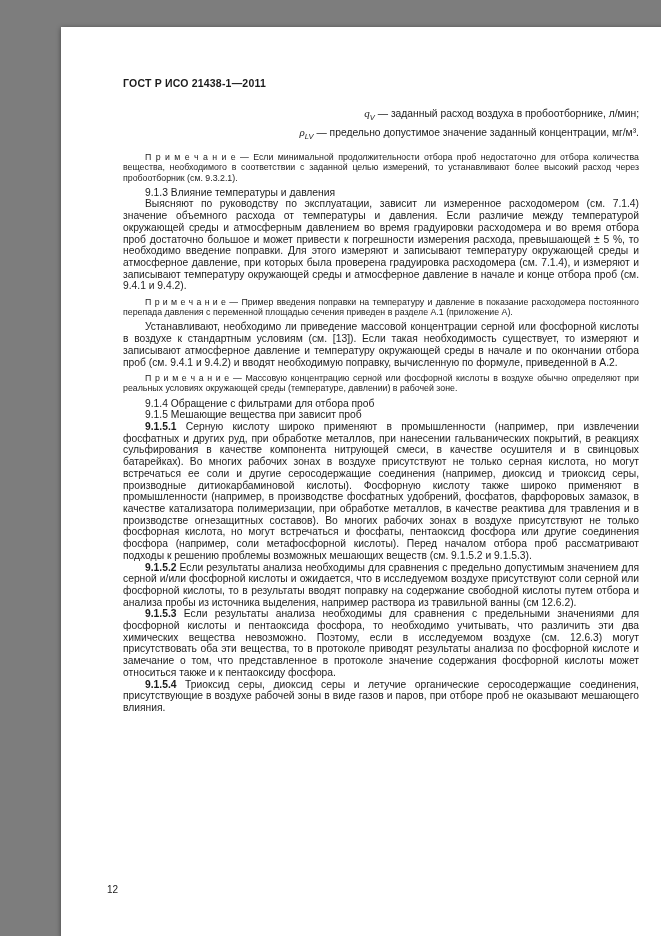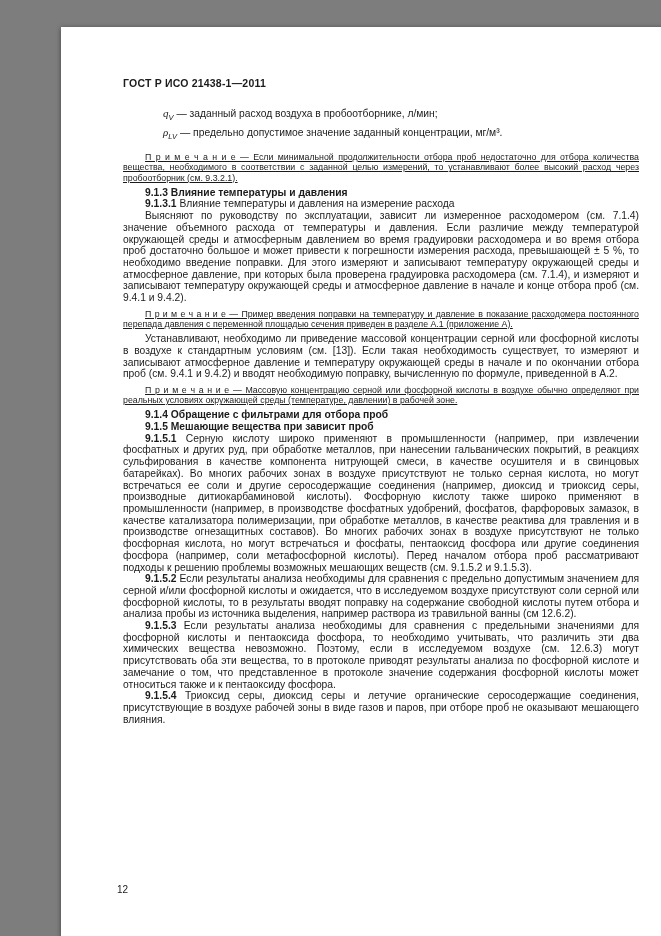--- a/index.html
+++ b/index.html
@@ -26,43 +26,42 @@
   .doc-header {
     font-weight: bold;
     font-size: 10.5px;
     letter-spacing: 0.2px;
     margin-bottom: 17px;
   }
   .definitions { margin-left: 40px; margin-bottom: 8px; }
   .def {
     font-size: 10.3px;
     line-height: 14px;
-    text-align: left;
+    text-align: right;
   }
   .def i { font-family: "Liberation Serif", serif; font-size: 11px; }
   .def sub { font-size: 7.5px; font-style: italic; }
   p.block {
     font-size: 10.3px;
     line-height: 11.7px;
     text-align: justify;
   }
   p.indent { text-indent: 22px; }
-  p.heading { font-weight: bold; }
+  p.heading { font-weight: normal; }
   span.num { font-weight: bold; }
   p.note {
     font-size: 8.8px;
     line-height: 10.2px;
     text-align: justify;
     text-indent: 22px;
     margin: 5px 0 4px 0;
-    text-decoration: underline;
   }
   .page-number {
     position: absolute;
-    left: 56px;
+    left: 46px;
     bottom: 42px;
     font-size: 10px;
   }
 </style>
 </head>
 <body>
 
 <div class="canvas">
   <div class="page">
 
@@ -71,21 +70,20 @@
     <div class="definitions">
       <p class="def"><i>q</i><sub>V</sub> <span>— заданный расход воздуха в пробоотборнике, л/мин;</span></p>
       <p class="def"><i>ρ</i><sub>LV</sub> <span>— предельно допустимое значение заданный концентрации, мг/м³.</span></p>
     </div>
 
     <p class="note">П р и м е ч а н и е — Если минимальной продолжительности отбора проб недостаточно для отбора количества вещества, необходимого в соответствии с заданной целью измерений, то устанавливают более высокий расход через пробоотборник (см. 9.3.2.1).</p>
 
 
     <p class="block indent heading">9.1.3 Влияние температуры и давления</p>
 
-    <p class="block indent"><span class="num">9.1.3.1</span> <span>Влияние температуры и давления на измерение расхода</span></p>
 
     <p class="block indent">Выясняют по руководству по эксплуатации, зависит ли измеренное расходомером (см. 7.1.4) значение объемного расхода от температуры и давления. Если различие между температурой окружающей среды и атмосферным давлением во время градуировки расходомера и во время отбора проб достаточно большое и может привести к погрешности измерения расхода, превышающей ± 5 %, то необходимо введение поправки. Для этого измеряют и записывают температуру окружающей среды и атмосферное давление, при которых была проверена градуировка расходомера (см. 7.1.4), и измеряют и записывают температуру окружающей среды и атмосферное давление в начале и конце отбора проб (см. 9.4.1 и 9.4.2).</p>
 
     <p class="note">П р и м е ч а н и е — Пример введения поправки на температуру и давление в показание расходомера постоянного перепада давления с переменной площадью сечения приведен в разделе А.1 (приложение А).</p>
 
 
     <p class="block indent">Устанавливают, необходимо ли приведение массовой концентрации серной или фосфорной кислоты в воздухе к стандартным условиям (см. [13]). Если такая необходимость существует, то измеряют и записывают атмосферное давление и температуру окружающей среды в начале и по окончании отбора проб (см. 9.4.1 и 9.4.2) и вводят необходимую поправку, вычисленную по формуле, приведенной в А.2.</p>
 
     <p class="note">П р и м е ч а н и е — Массовую концентрацию серной или фосфорной кислоты в воздухе обычно определяют при реальных условиях окружающей среды (температуре, давлении) в рабочей зоне.</p>
 

